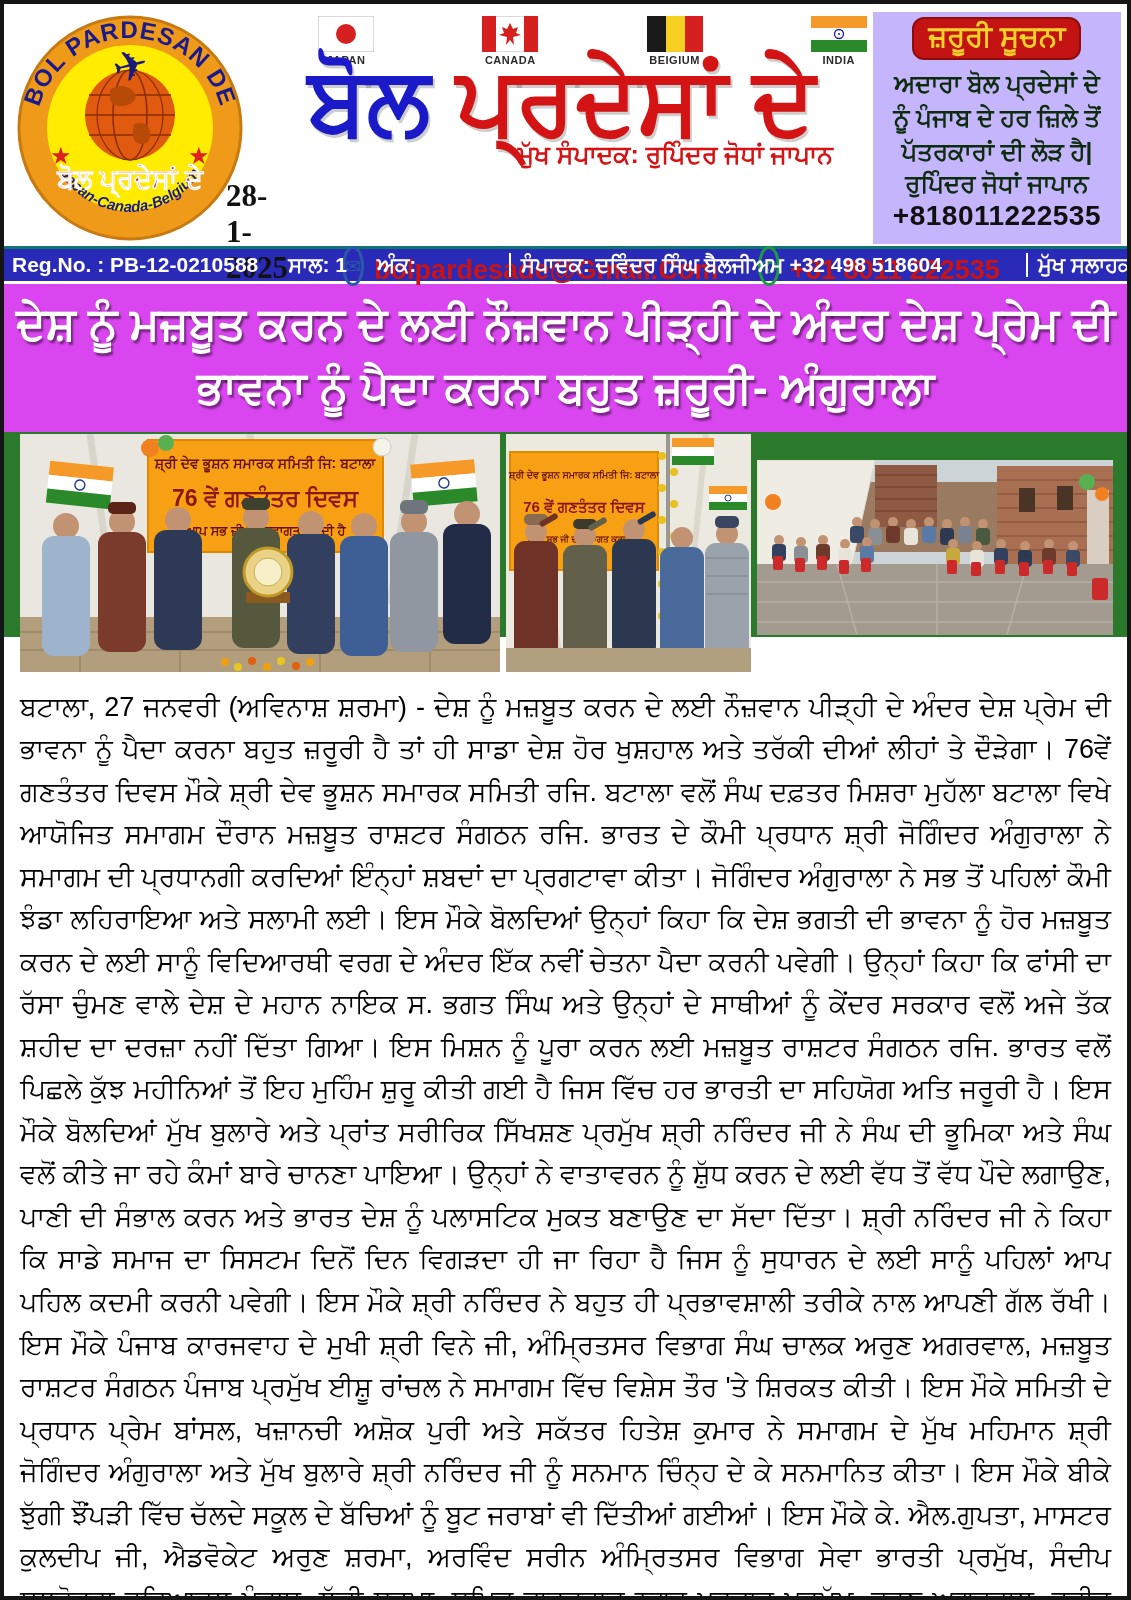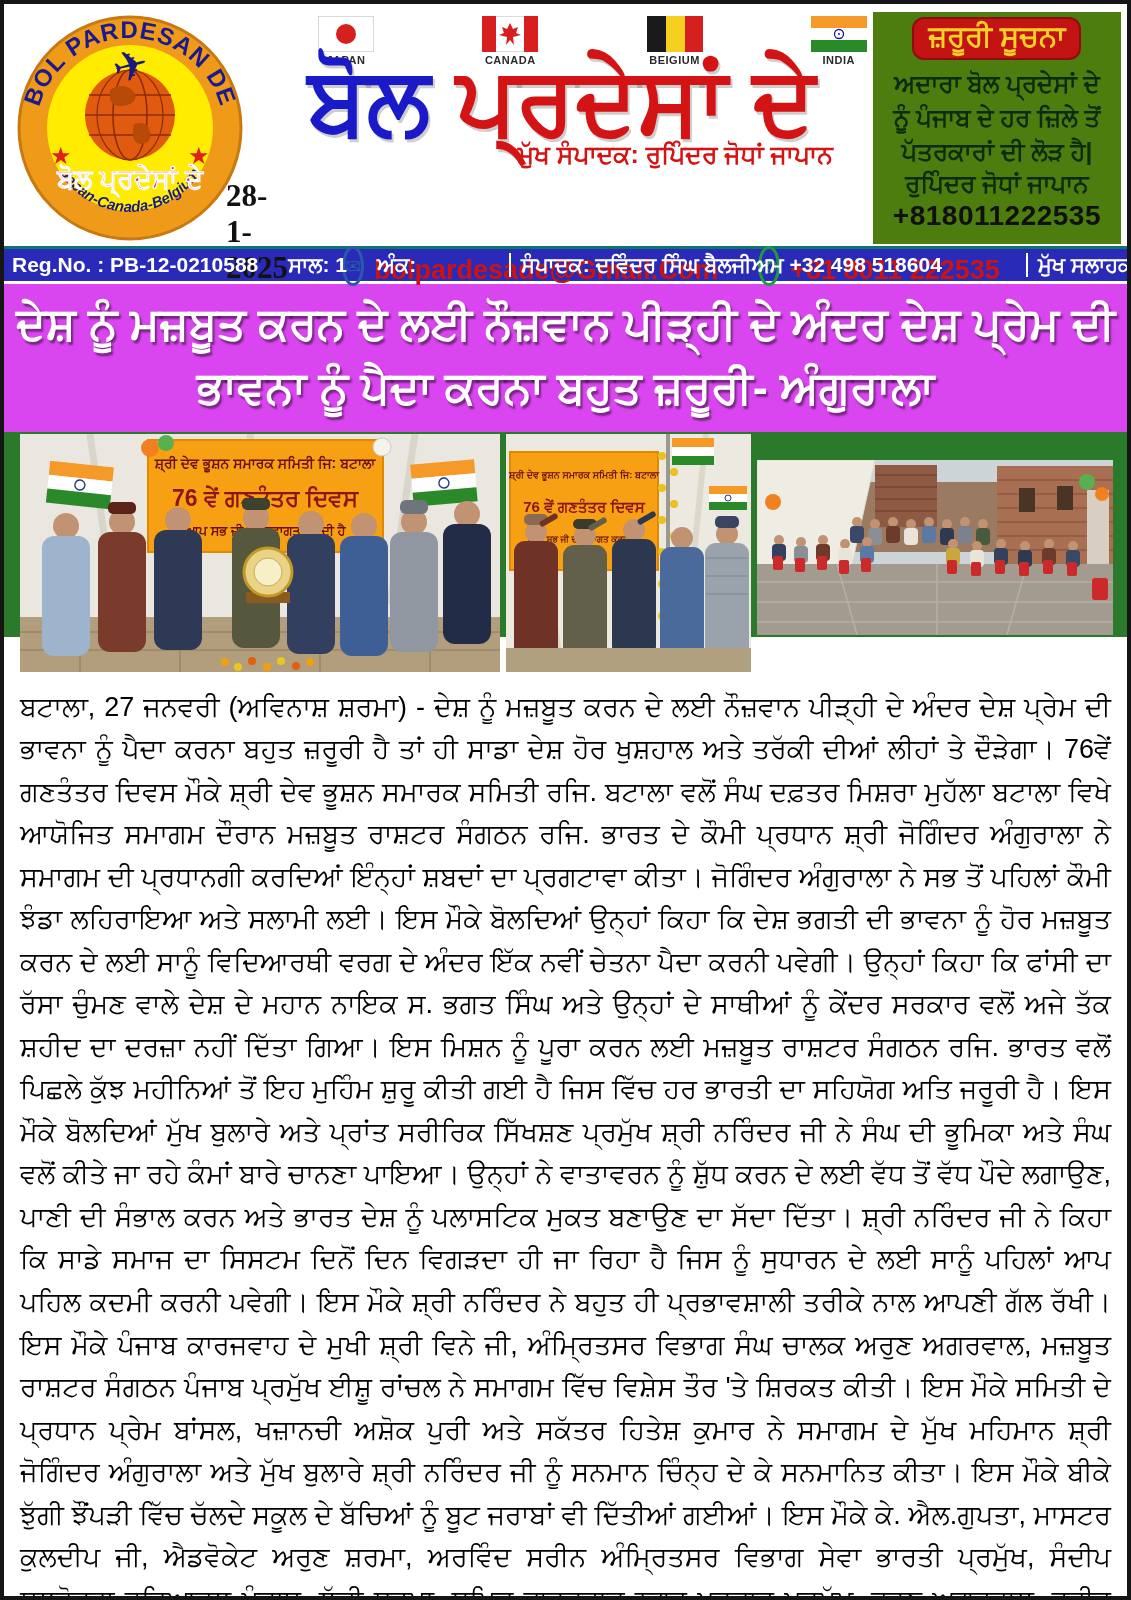--- a/index.html
+++ b/index.html
@@ -19,21 +19,21 @@
   .title-blue{color:#1a1ac8;}
   .title-red{color:#d41414;}
   .chief-editor{align-self:flex-end;margin:-8px 34px 0 0;color:#d41414;font-weight:bold;font-size:25px;}
   .contact-row{display:flex;align-items:flex-end;margin-top:8px;width:100%;}
   .date{font-family:"Liberation Serif", serif;font-weight:bold;font-size:31px;color:#111;margin-left:-30px;}
   .round-icon{display:inline-flex;align-items:center;justify-content:center;width:34px;height:34px;border-radius:50%;font-size:19px;}
   .mail-icon{border:3px solid #2a5aa8;color:#2a5aa8;margin-left:54px;}
   .wa-icon{border:3px solid #1f9a44;color:#1f9a44;margin-left:40px;}
   .email-text,.phone-text{color:#cc1313;font-weight:bold;font-size:27px;margin-left:10px;white-space:nowrap;}
   
-  .notice{flex:0 0 240px;height:232px;background:#4d7c0f;border-radius:0;padding:5px 20px;box-sizing:border-box;display:flex;flex-direction:column;align-items:center;}
+  .notice{flex:0 0 240px;height:232px;background:#c4b5fd;border-radius:0;padding:5px 20px;box-sizing:border-box;display:flex;flex-direction:column;align-items:center;}
   .notice-header{background:#c41313;border:2px solid #8d0d0d;color:#f6d229;font-weight:bold;font-size:29px;padding:1px 14px 4px;border-radius:12px;white-space:nowrap;}
   .notice-body{color:#0d2b0d;font-weight:bold;font-size:24.5px;line-height:1.38;text-align:center;margin-top:7px;}
   .notice-name{color:#0d2b0d;font-weight:bold;font-size:24.5px;margin-top:2px;}
   .notice-phone{color:#101010;font-weight:bold;font-size:28px;margin-top:2px;letter-spacing:.5px;}
   
   .reg-bar{height:38px;background:#2a2ab8;border-top:3px solid #0f766e;border-bottom:3px solid #fff;box-sizing:border-box;display:flex;align-items:center;color:#fff;font-weight:bold;font-size:21px;}
   .reg-cell{white-space:nowrap;overflow:visible;}
   .reg-cell.c1{flex:0 0 497px;display:flex;gap:30px;padding-left:8px;}
   .reg-cell.c2{flex:0 0 505px;border-left:2px solid #fff;padding-left:10px;}
   .reg-cell.c3{flex:1;border-left:2px solid #fff;padding-left:10px;}

